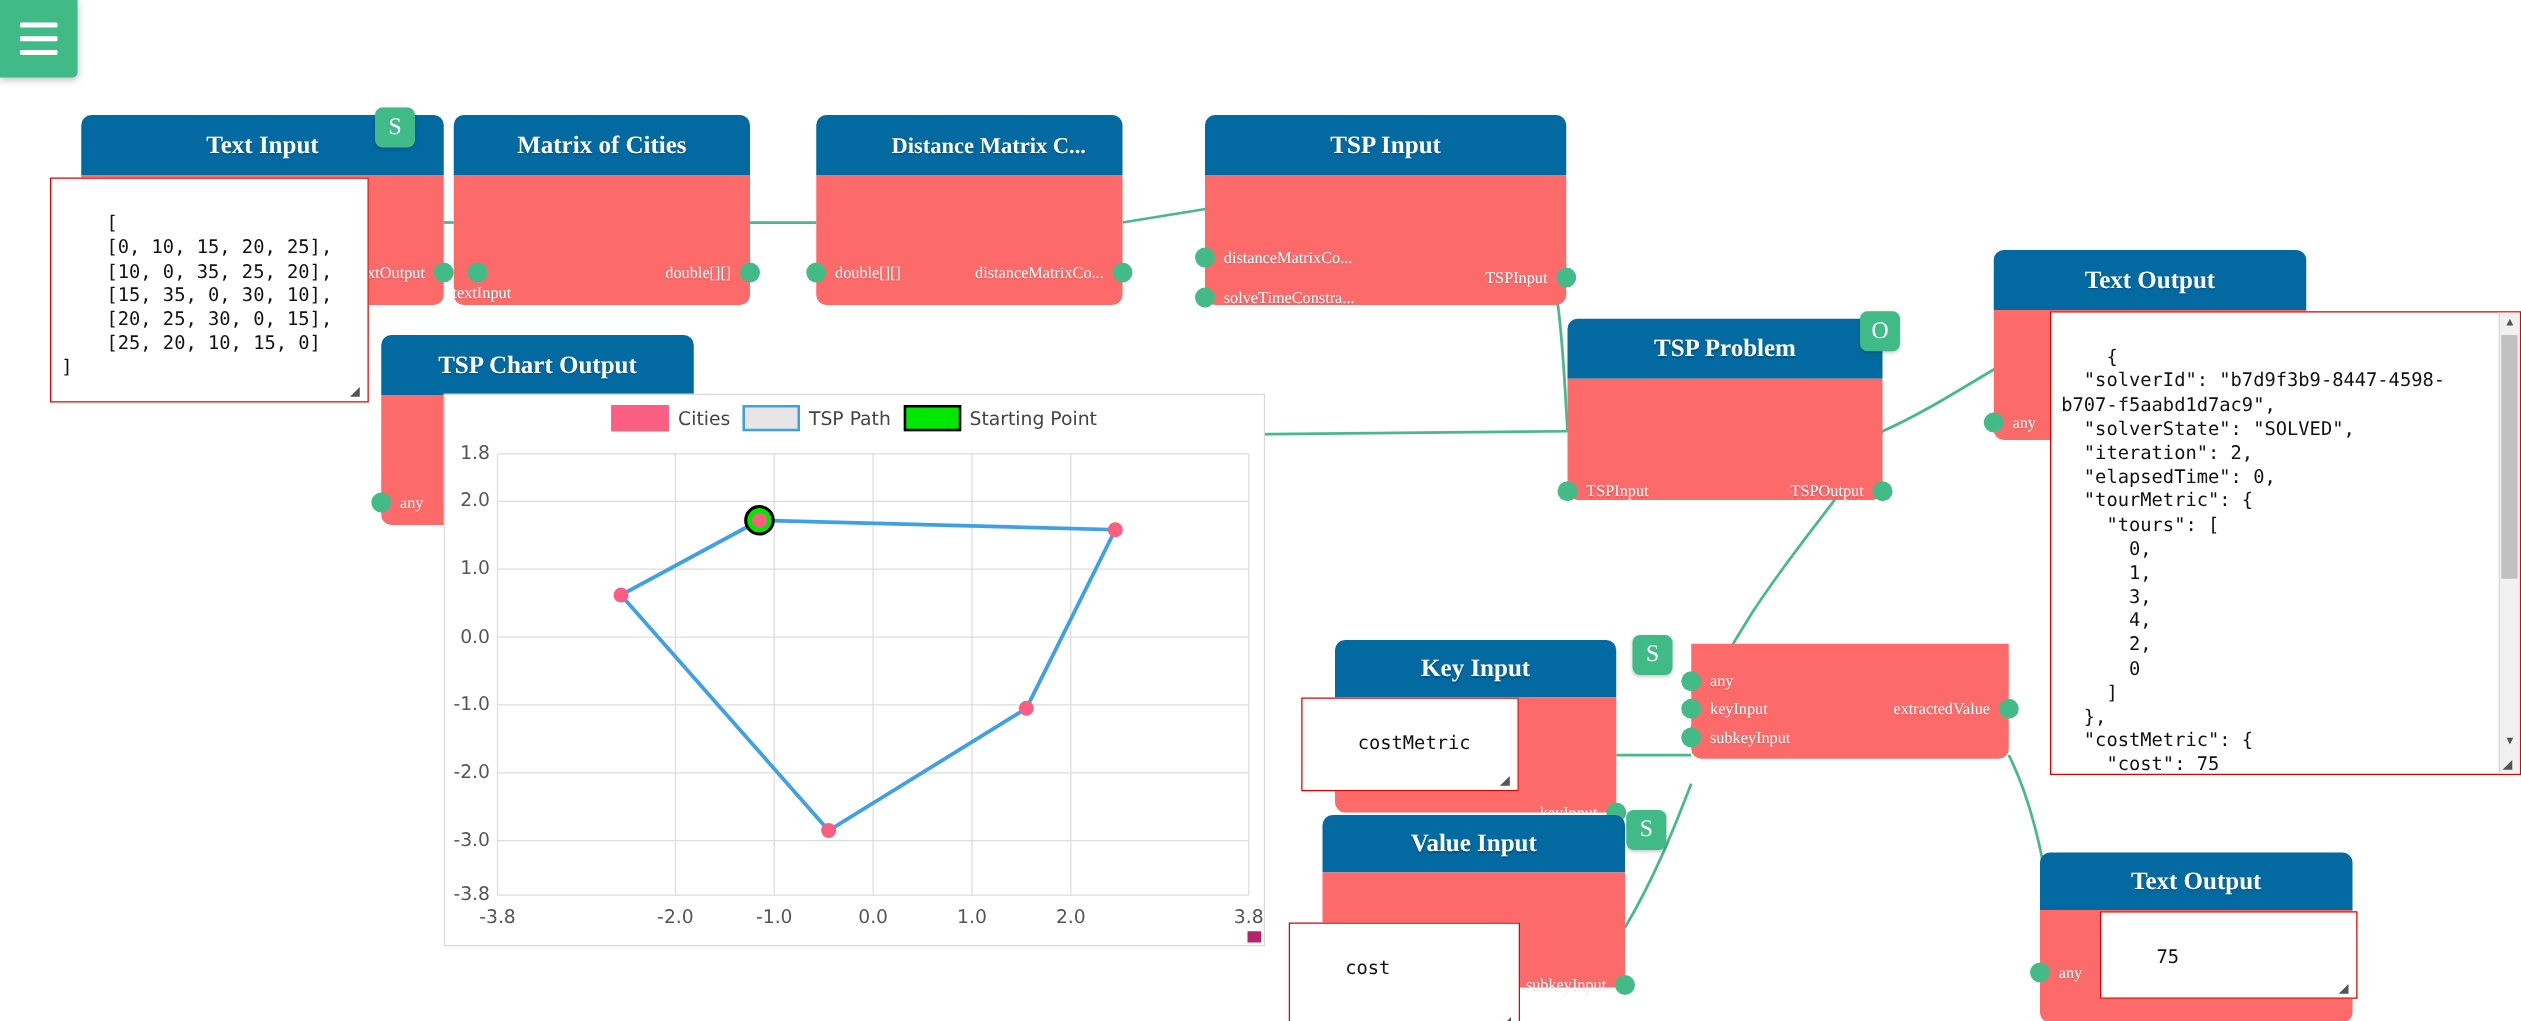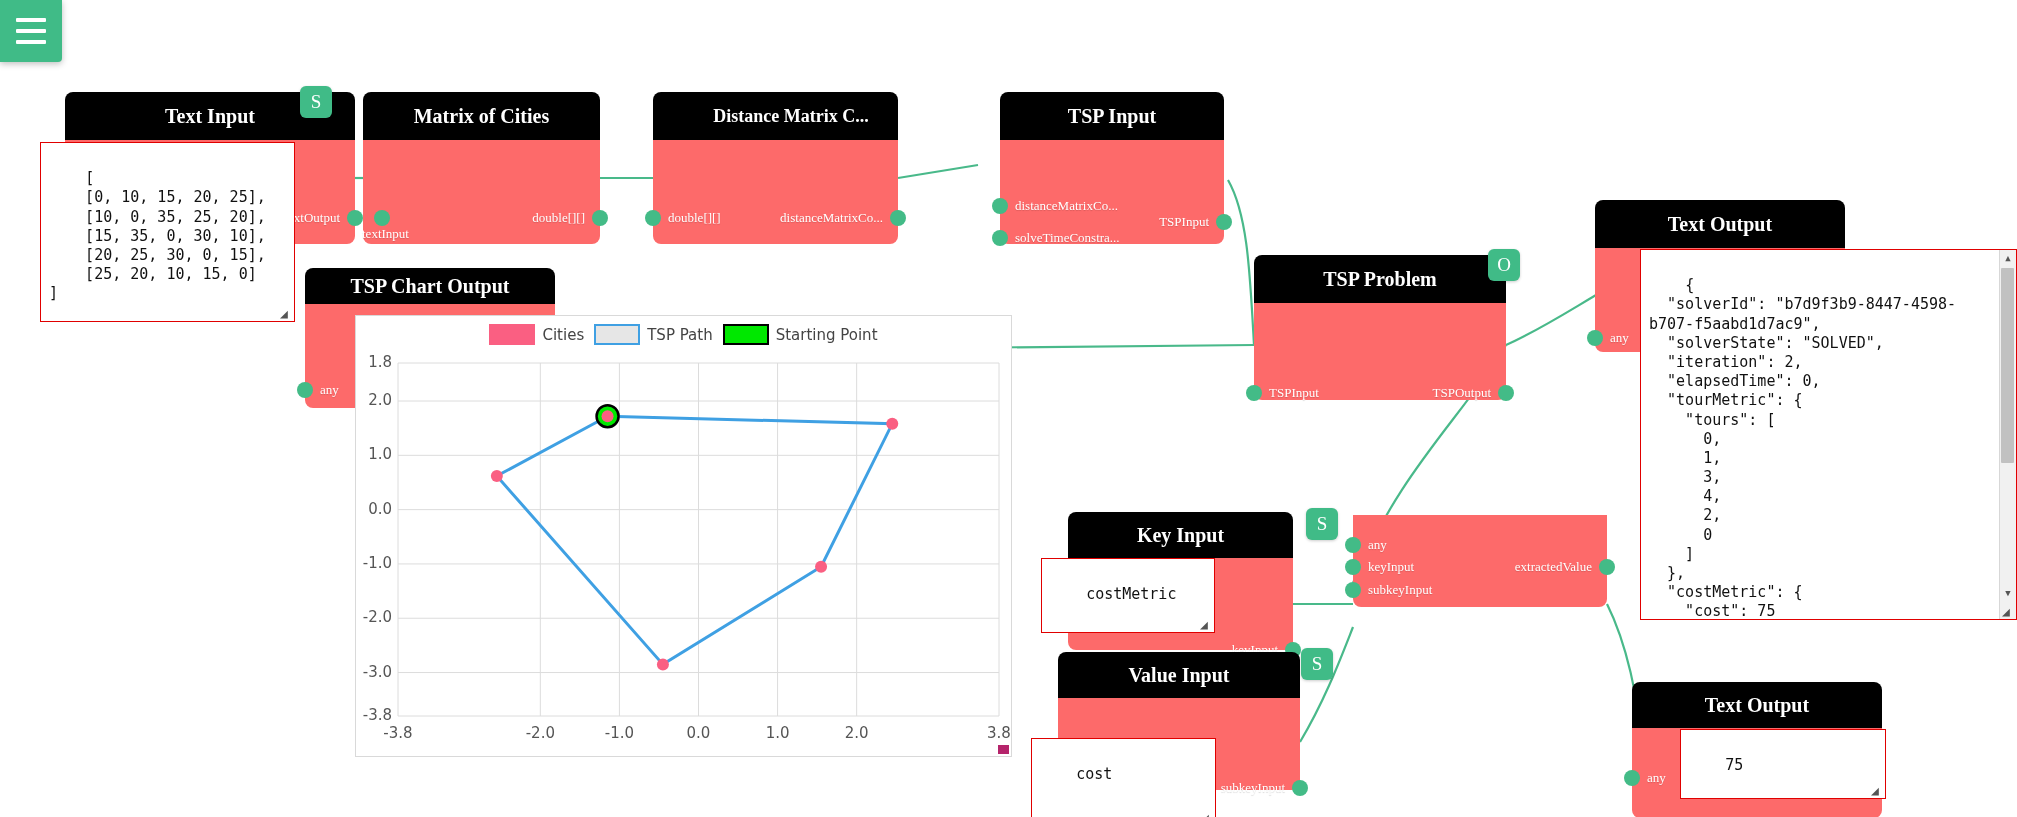--- a/index.html
+++ b/index.html
@@ -21,21 +21,21 @@
     cursor:pointer;z-index:50;
   }
   .hamburger span{display:block;width:30px;height:4px;background:#fff;border-radius:1px;}
 
   
   #edges{position:absolute;left:0;top:0;width:2017px;height:817px;pointer-events:none;z-index:5;}
 
   
   .node{position:absolute;z-index:10;}
   .node-head{
-    background:#000000;color:#fff;
+    background:#0369a1;color:#fff;
     border-radius:8px 8px 0 0;
     font-weight:bold;font-size:20px;
     text-align:center;
     display:flex;align-items:center;justify-content:center;
     box-sizing:border-box;
     text-shadow:0 1px 1px rgba(0,0,0,.25);
     white-space:nowrap;overflow:hidden;
   }
   .node-body{
     background:#fd6a6a;border-radius:0 0 8px 8px;
@@ -162,21 +162,21 @@
         <span class="dot"></span>
         <span class="port-label">double[][]</span>
       </div>
       <div class="port port-out" style="top:70px;">
         <span class="dot"></span>
         <span class="port-label">distanceMatrixCo...</span>
       </div>
     </div>
   </div>
 
-  <div class="node" style="left:1000px;top:92px;width:224px;">
+  <div class="node" style="left:964px;top:92px;width:289px;">
     <div class="node-head" style="height:48px;">TSP Input</div>
     <div class="node-body" style="height:104px;">
       <div class="port port-in" style="top:58px;">
         <span class="dot"></span>
         <span class="port-label">distanceMatrixCo...</span>
       </div>
       <div class="port port-in" style="top:90px;">
         <span class="dot"></span>
         <span class="port-label">solveTimeConstra...</span>
       </div>
@@ -196,21 +196,21 @@
       </div>
       <div class="port port-out" style="top:82px;">
         <span class="dot"></span>
         <span class="port-label">TSPOutput</span>
       </div>
     </div>
     <div class="badge" style="left:234px;top:-6px;">O</div>
   </div>
 
   <div class="node" style="left:305px;top:268px;width:250px;">
-    <div class="node-head" style="height:36px;">TSP Chart Output</div>
+    <div class="node-head" style="height:48px;">TSP Chart Output</div>
     <div class="node-body" style="height:104px;">
       <div class="port port-in" style="top:78px;">
         <span class="dot"></span>
         <span class="port-label">any</span>
       </div>
     </div>
   </div>
 
   <div class="chart-wrap" style="left:355px;top:315px;width:655px;height:440px;">
     <div class="legend" id="legend">

